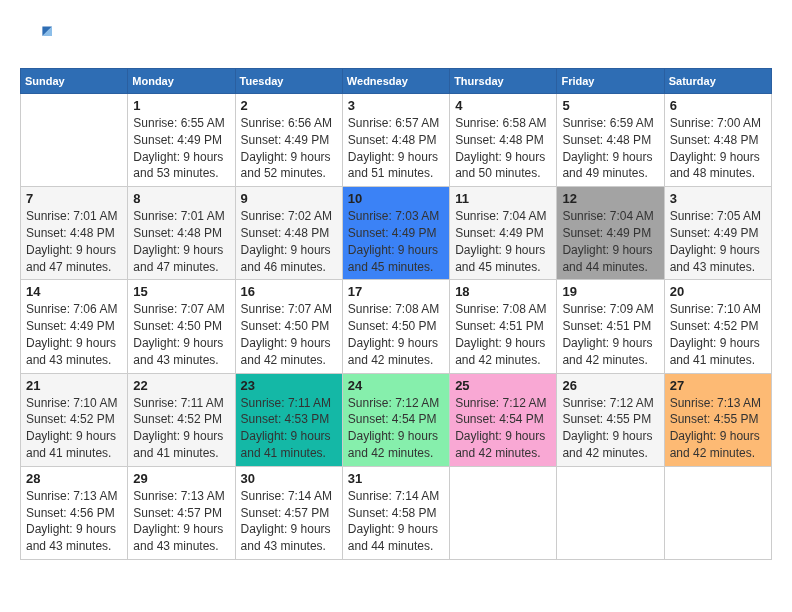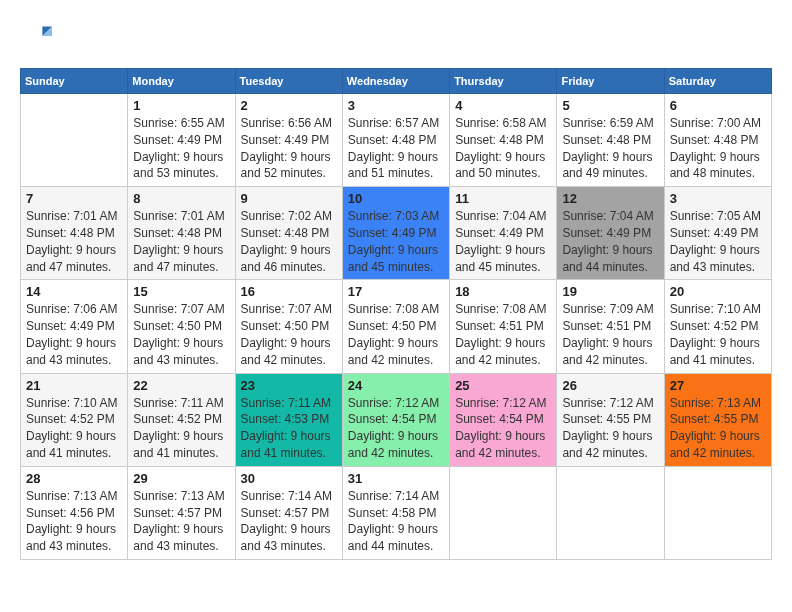--- a/index.html
+++ b/index.html
@@ -226,21 +226,21 @@
           <div class="day-info">Sunrise: 7:12 AM<br>Sunset: 4:54 PM<br>Daylight: 9 hours and 42 minutes.</div>
         </td>
         <td style="background: #f9a8d4;">
           <div class="day-number">25</div>
           <div class="day-info">Sunrise: 7:12 AM<br>Sunset: 4:54 PM<br>Daylight: 9 hours and 42 minutes.</div>
         </td>
         <td style="background: rgb(245, 245, 245);">
           <div class="day-number">26</div>
           <div class="day-info">Sunrise: 7:12 AM<br>Sunset: 4:55 PM<br>Daylight: 9 hours and 42 minutes.</div>
         </td>
-        <td style="background: #f97316;">
+        <td style="background: #fdba74;">
           <div class="day-number">27</div>
           <div class="day-info">Sunrise: 7:13 AM<br>Sunset: 4:55 PM<br>Daylight: 9 hours and 42 minutes.</div>
         </td>
       </tr>
       <tr>
         <td>
           <div class="day-number">28</div>
           <div class="day-info">Sunrise: 7:13 AM<br>Sunset: 4:56 PM<br>Daylight: 9 hours and 43 minutes.</div>
         </td>
         <td>

